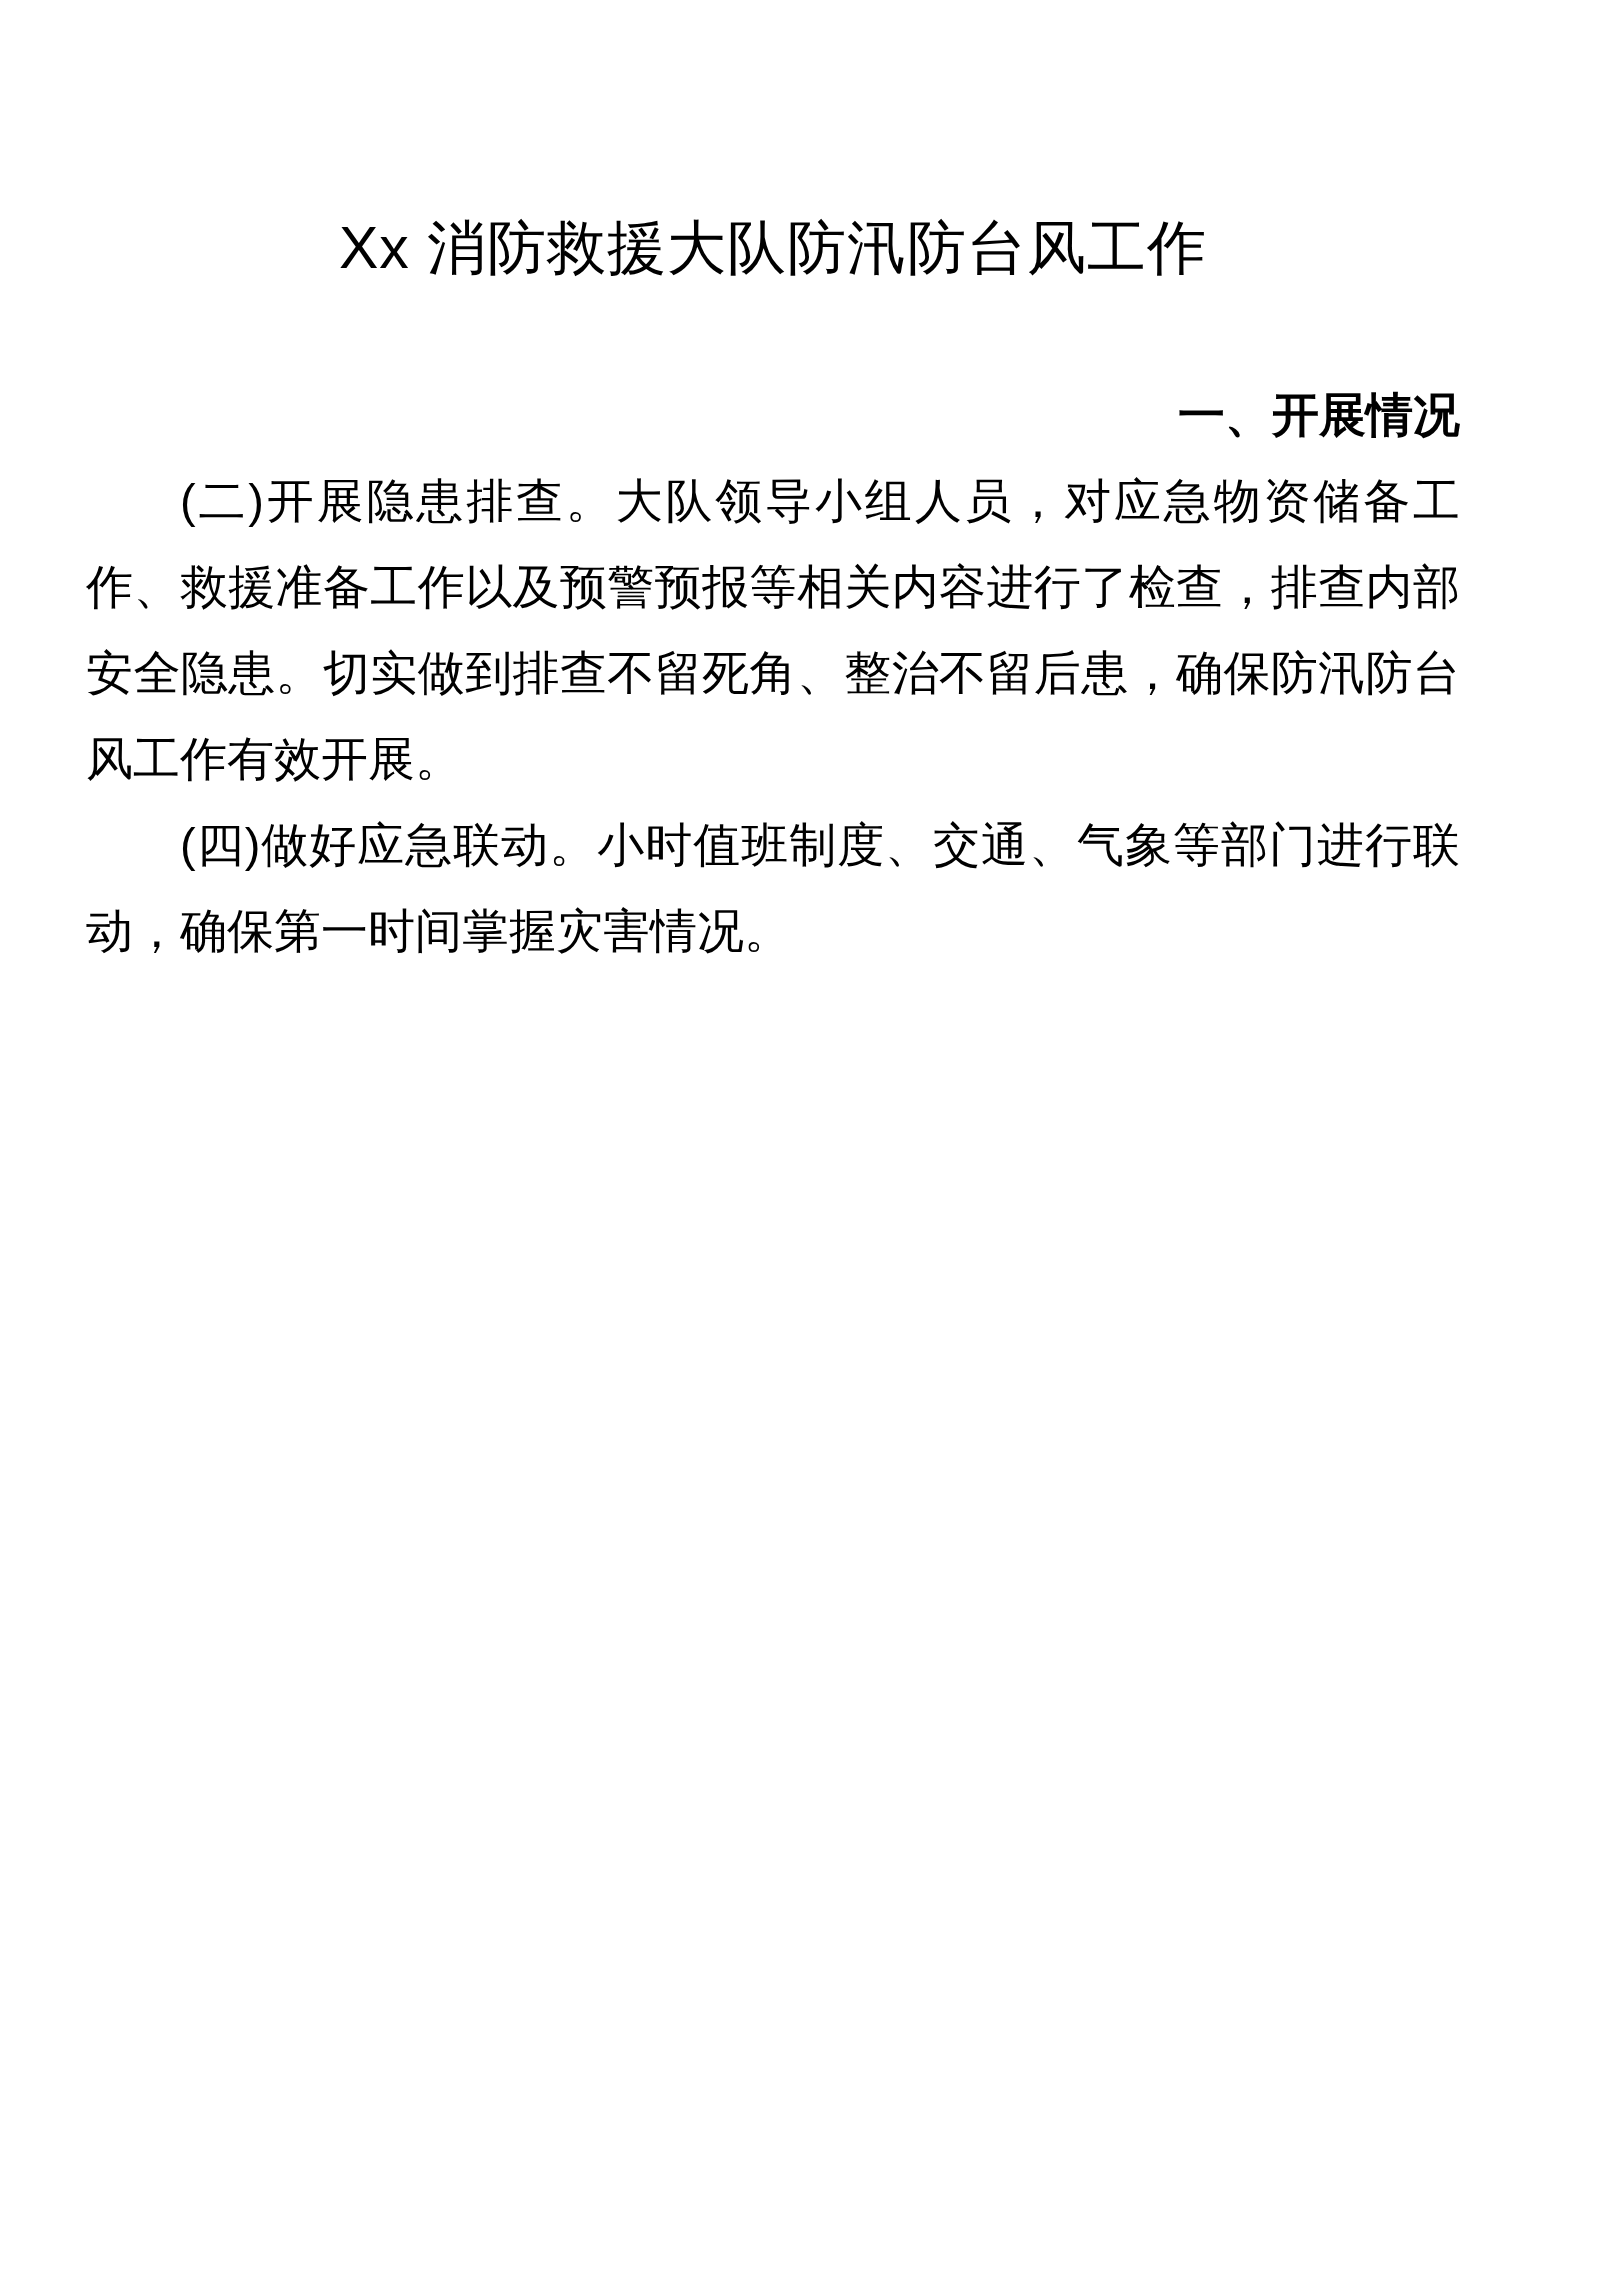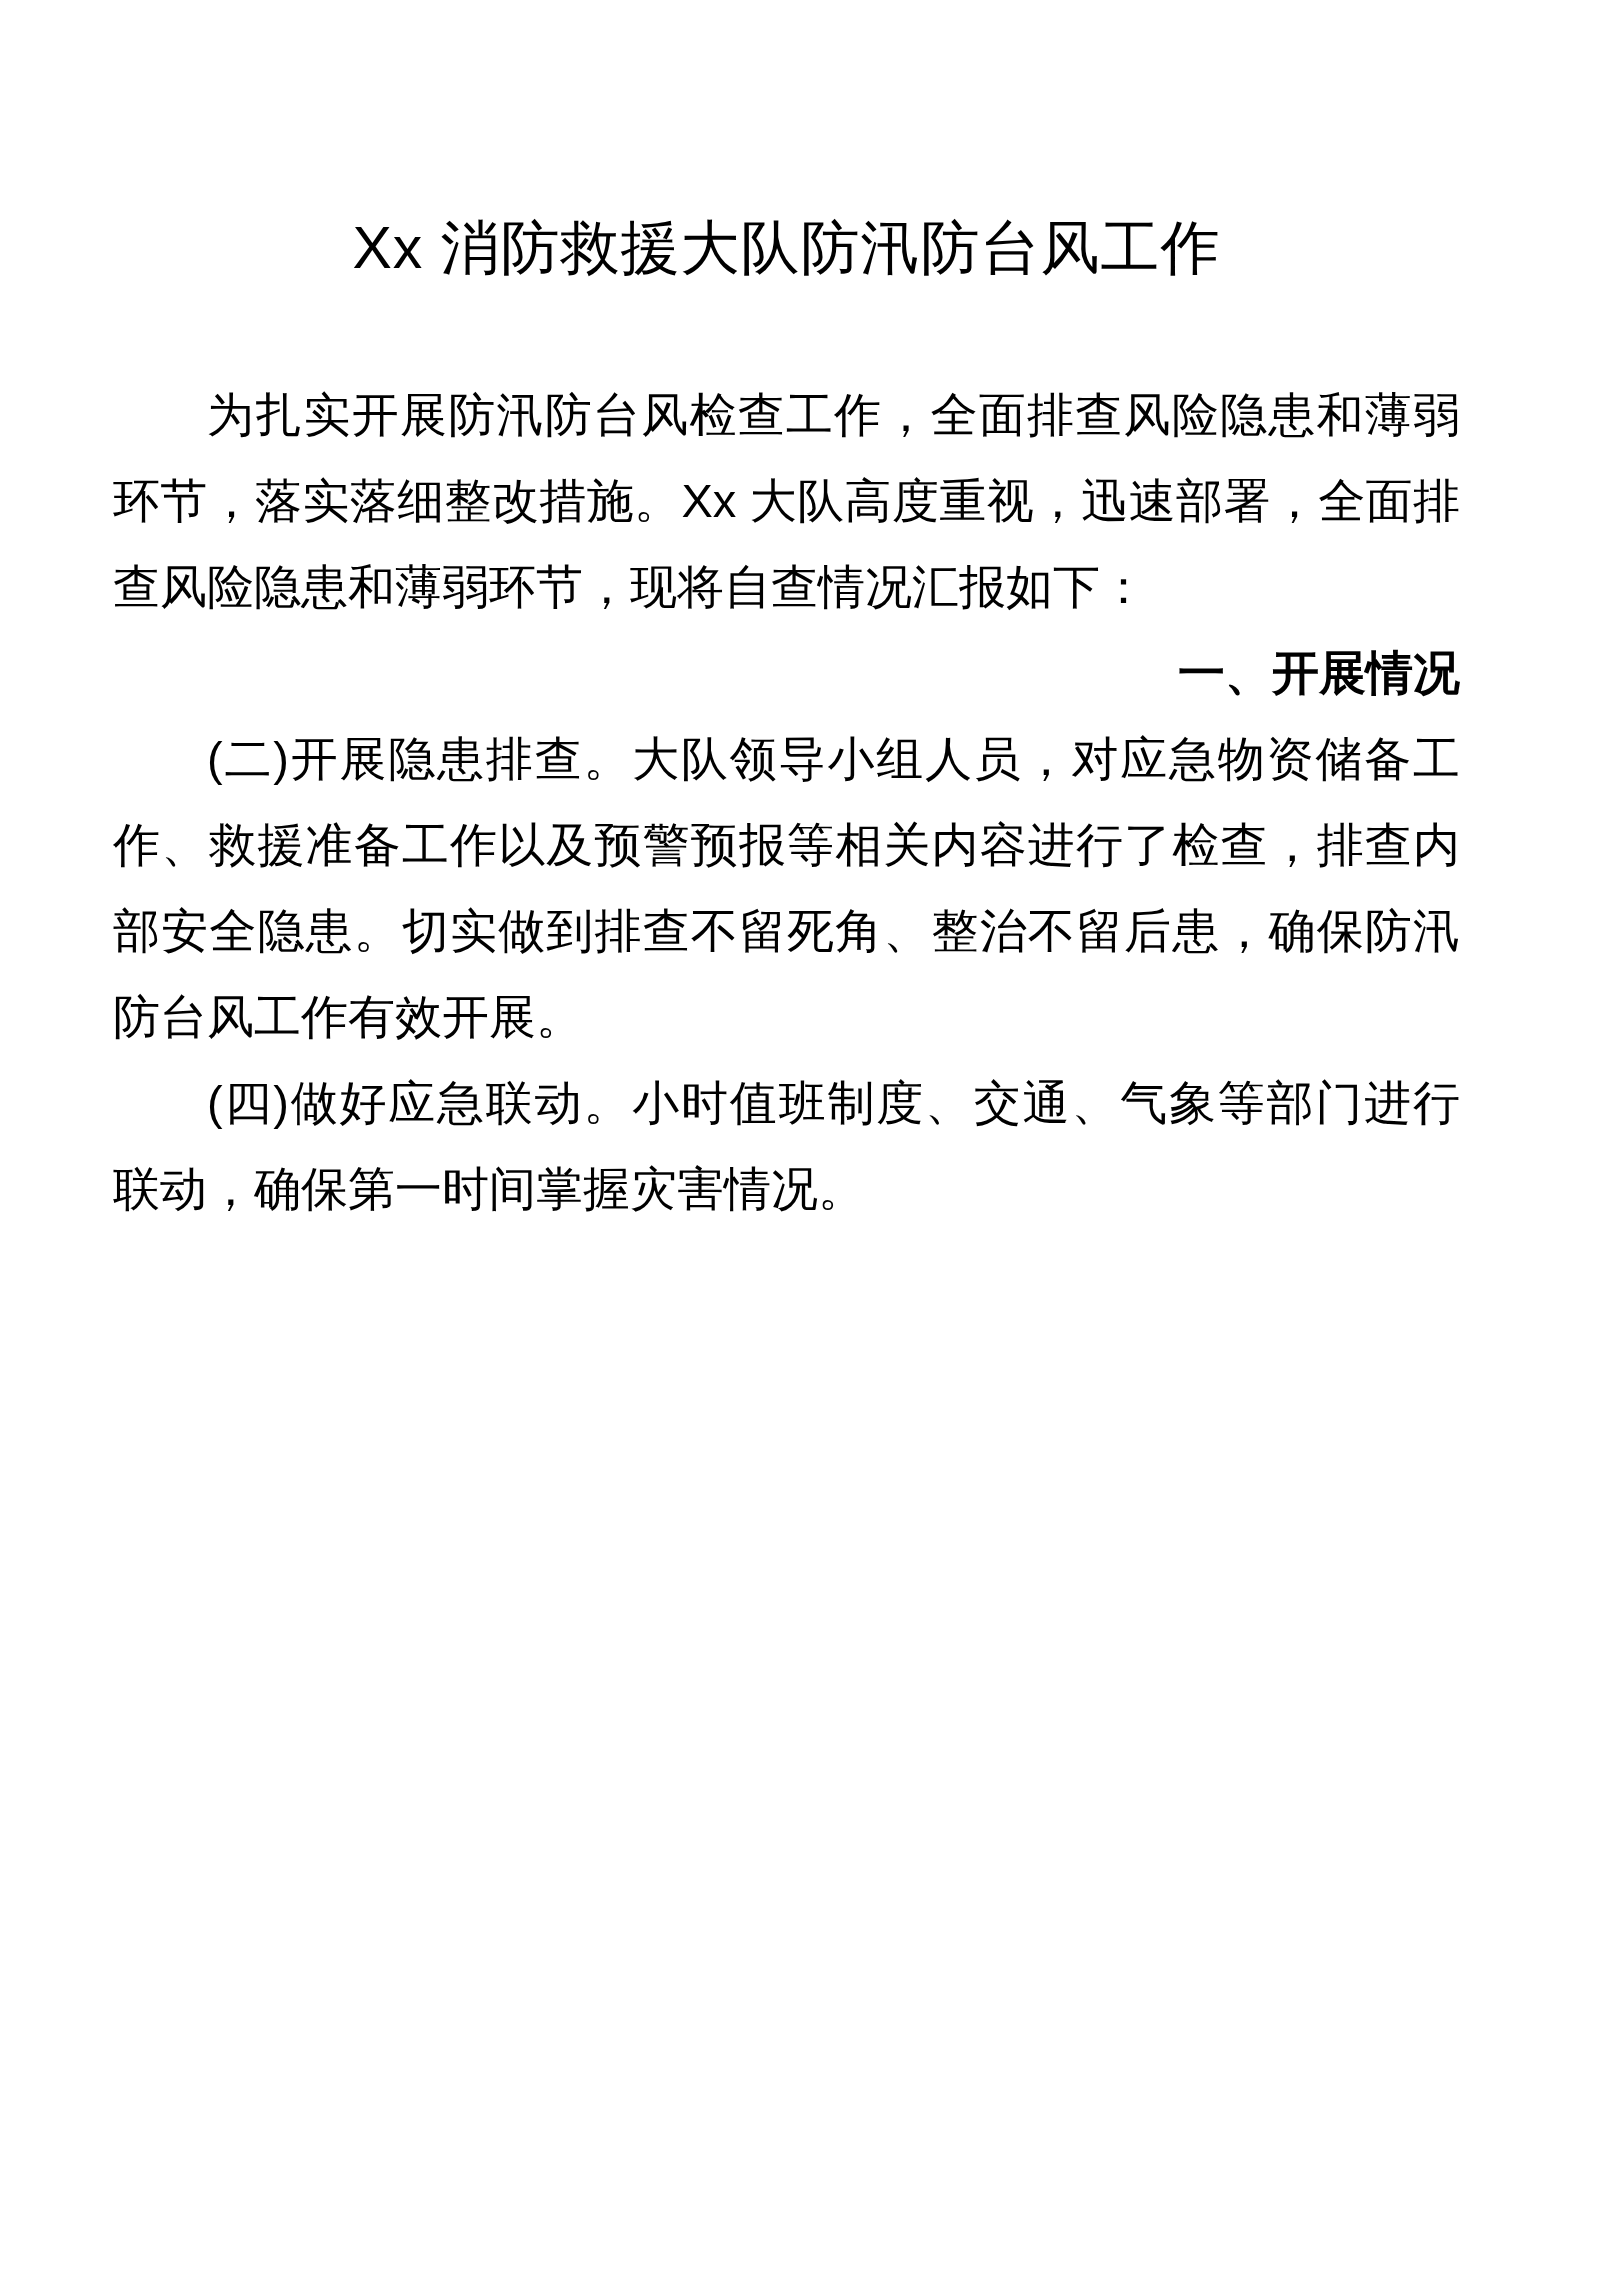--- a/index.html
+++ b/index.html
@@ -7,21 +7,21 @@
     padding: 0;
     background: #ffffff;
   }
   .page {
     position: relative;
     width: 1621px;
     height: 2293px;
     margin: 0 auto;
     background: #ffffff;
     box-sizing: border-box;
-    padding: 201px 161px 0 113px;
+    padding: 201px 161px 0 86px;
     font-family: "Liberation Sans", sans-serif;
     color: #000000;
     overflow: hidden;
   }
   .doc-title {
     text-align: center;
     font-size: 59px;
     line-height: 95px;
     font-weight: 400;
     letter-spacing: 1px;
@@ -43,19 +43,18 @@
   }
 </style>
 </head>
 <body>
 
 <div class="page">
   <div class="doc-title">
     <div>Xx 消防救援大队防汛防台风工作</div>
   </div>
   <div class="doc-body">
-    <p class="para">为扎实开展防汛防台风检查工作，全面排查风险隐患和薄弱环节，落实落细整改措施。Xx 大队高度重视，迅速部署，全面排查风险隐患和薄弱环节，现将自查情况汇报如下：</p>
     <p class="para heading">一、开展情况</p>
     <p class="para">(二)开展隐患排查。大队领导小组人员，对应急物资储备工作、救援准备工作以及预警预报等相关内容进行了检查，排查内部安全隐患。切实做到排查不留死角、整治不留后患，确保防汛防台风工作有效开展。</p>
     <p class="para">(四)做好应急联动。小时值班制度、交通、气象等部门进行联动，确保第一时间掌握灾害情况。</p>
   </div>
 </div>
 
 
 </body></html>

